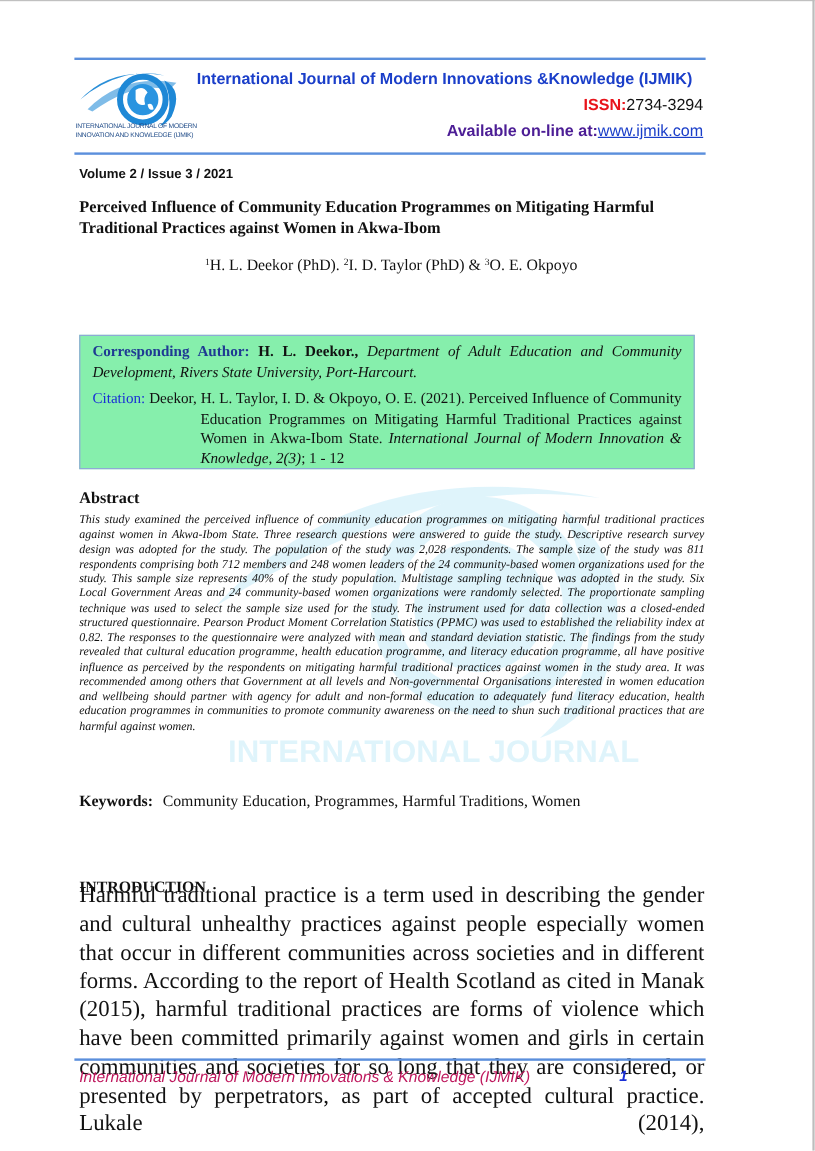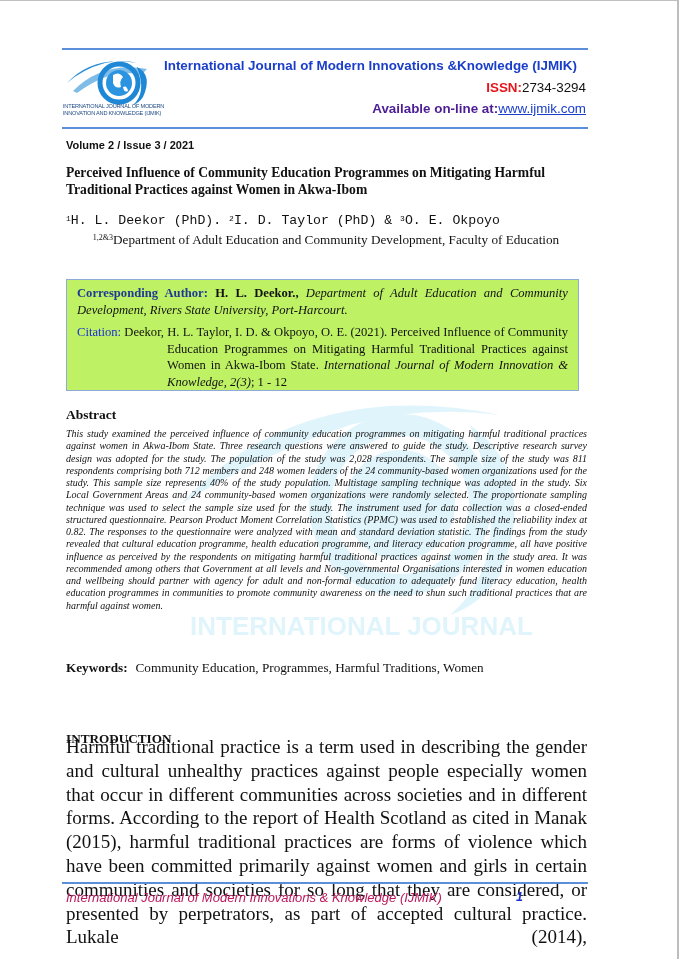--- a/index.html
+++ b/index.html
@@ -18,25 +18,25 @@
   .issn .lab { color: #e8141b; font-weight: bold; }
   .issn .val { color: #111; }
   .online { position: absolute; right: 93px; top: 101px; font-family: "Liberation Sans", sans-serif; font-size: 13.4px; white-space: nowrap; }
   .online .lab { color: #4c1d95; font-weight: bold; }
   .online a { color: #1a3ec9; text-decoration: underline; }
 
   .volume { position: absolute; left: 66px; top: 139px; font-family: "Liberation Sans", sans-serif; font-weight: bold; font-size: 11px; color: #111; }
 
   .paper-title { position: absolute; left: 66px; top: 165px; width: 520px; text-align: left; font-weight: bold; font-size: 13.6px; line-height: 16.5px; color: #111; }
 
-  .authors { position: absolute; left: 66px; top: 213px; width: 520px; text-align: left; font-size: 13.2px; line-height: 16px; font-family: Liberation Mono, monospace; }
+  .authors { position: absolute; left: 66px; top: 213px; width: 520px; text-align: center; font-size: 13.2px; line-height: 16px; }
   .affil { position: absolute; left: 66px; top: 232px; width: 520px; text-align: center; font-size: 13.2px; line-height: 16px; }
   sup { font-size: 8px; vertical-align: top; position: relative; top: -2px; }
 
-  .corr-box { position: absolute; left: 66px; top: 279px; width: 513px; height: 112px; background: #bef264; border: 1.5px solid #8eaad6; padding: 5px 10px; font-size: 12.6px; line-height: 16.5px; }
+  .corr-box { position: absolute; left: 66px; top: 279px; width: 513px; height: 112px; background: #86efac; border: 1.5px solid #8eaad6; padding: 5px 10px; font-size: 12.6px; line-height: 16.5px; }
   .corr-line { text-align: justify; }
   .corr-label { color: #1f3a93; font-weight: bold; }
   .cit-label { color: #1a2fd6; }
   .cit { margin-top: 6px; text-align: justify; }
   .cit-first { text-indent: -90px; padding-left: 90px; }
 
   .watermark { position: absolute; left: 180px; top: 385px; width: 360px; height: 280px; opacity: 0.14; pointer-events: none; }
 
   .abs-head { position: absolute; left: 66px; top: 407px; font-weight: bold; font-size: 13.5px; }
   .abs-body { position: absolute; left: 66px; top: 428px; width: 521px; font-size: 10px; line-height: 12.25px; text-align: justify; color: #111; font-style: italic; }
@@ -80,21 +80,20 @@
 <div class="hr-blue" style="top:127px;"></div>
 
 <div class="volume">Volume 2 / Issue 3 / 2021</div>
 
 <div class="paper-title">Perceived Influence of Community Education Programmes on Mitigating Harmful Traditional Practices against Women in Akwa-Ibom</div>
 
 <div class="authors">
   <sup>1</sup><span>H. L. Deekor (PhD). </span><sup>2</sup><span>I. D. Taylor (PhD) &amp; </span><sup>3</sup><span>O. E. Okpoyo</span>
 </div>
 <div class="affil">
-  <div><sup>1,2&amp;3</sup><span>Department of Adult Education and Community Development, Faculty of Education</span></div>
 </div>
 
 <div class="corr-box">
   <div class="corr-line">
     <span class="corr-label">Corresponding Author:</span>
     <b>H. L. Deekor.,</b>
     <i>Department of Adult Education and Community Development, Rivers State University, Port-Harcourt.</i>
   </div>
   <div class="cit cit-first">
     <span class="cit-label">Citation:</span>

